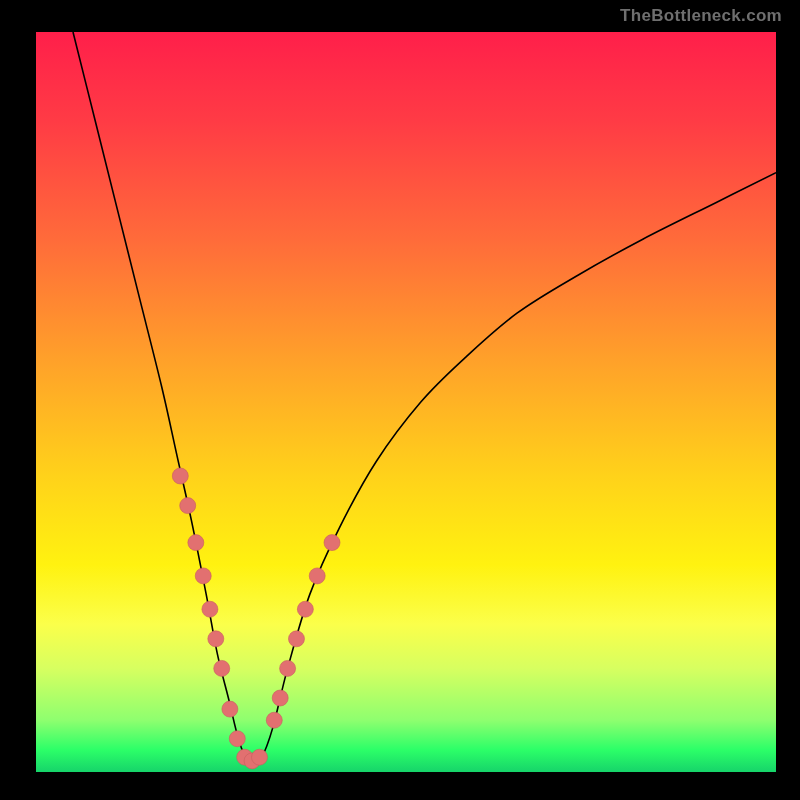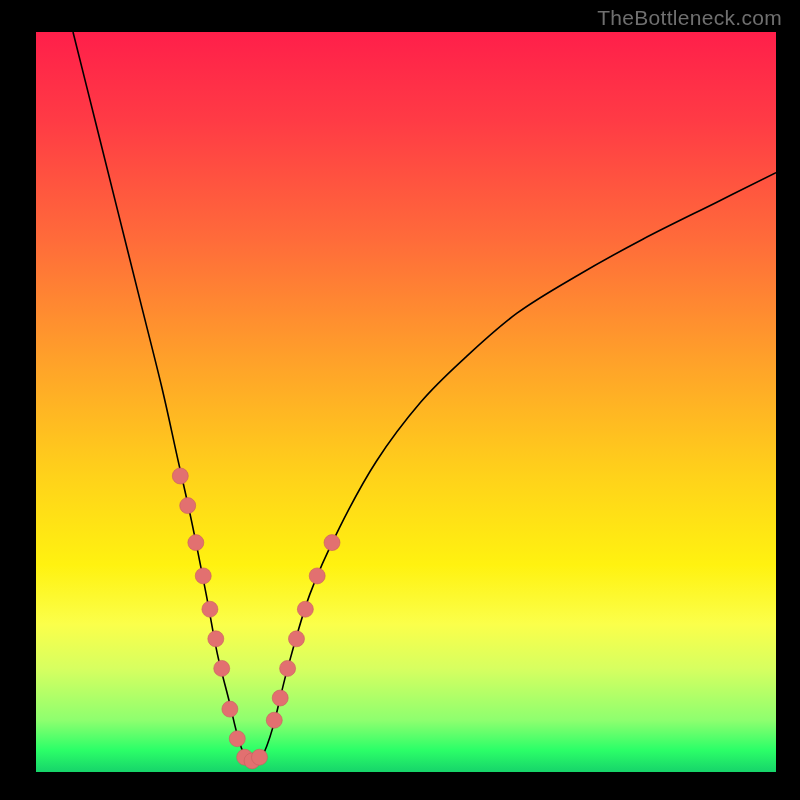--- a/index.html
+++ b/index.html
@@ -34,22 +34,22 @@
       #d7ff60 86%,
       #8eff6f 93%,
       #2cff68 97%,
       #16d46a 100%);
   }
   .watermark {
     position: absolute;
     top: 6px;
     right: 18px;
     color: #6f6f6f;
-    font-size: 21px;
-    font-weight: 400;
+    font-size: 17px;
+    font-weight: 700;
     letter-spacing: 0.3px;
   }
   svg.curve {
     position: absolute;
     left: 0; top: 0;
     width: 740px;
     height: 740px;
   }
   .curve path {
     fill: none;

